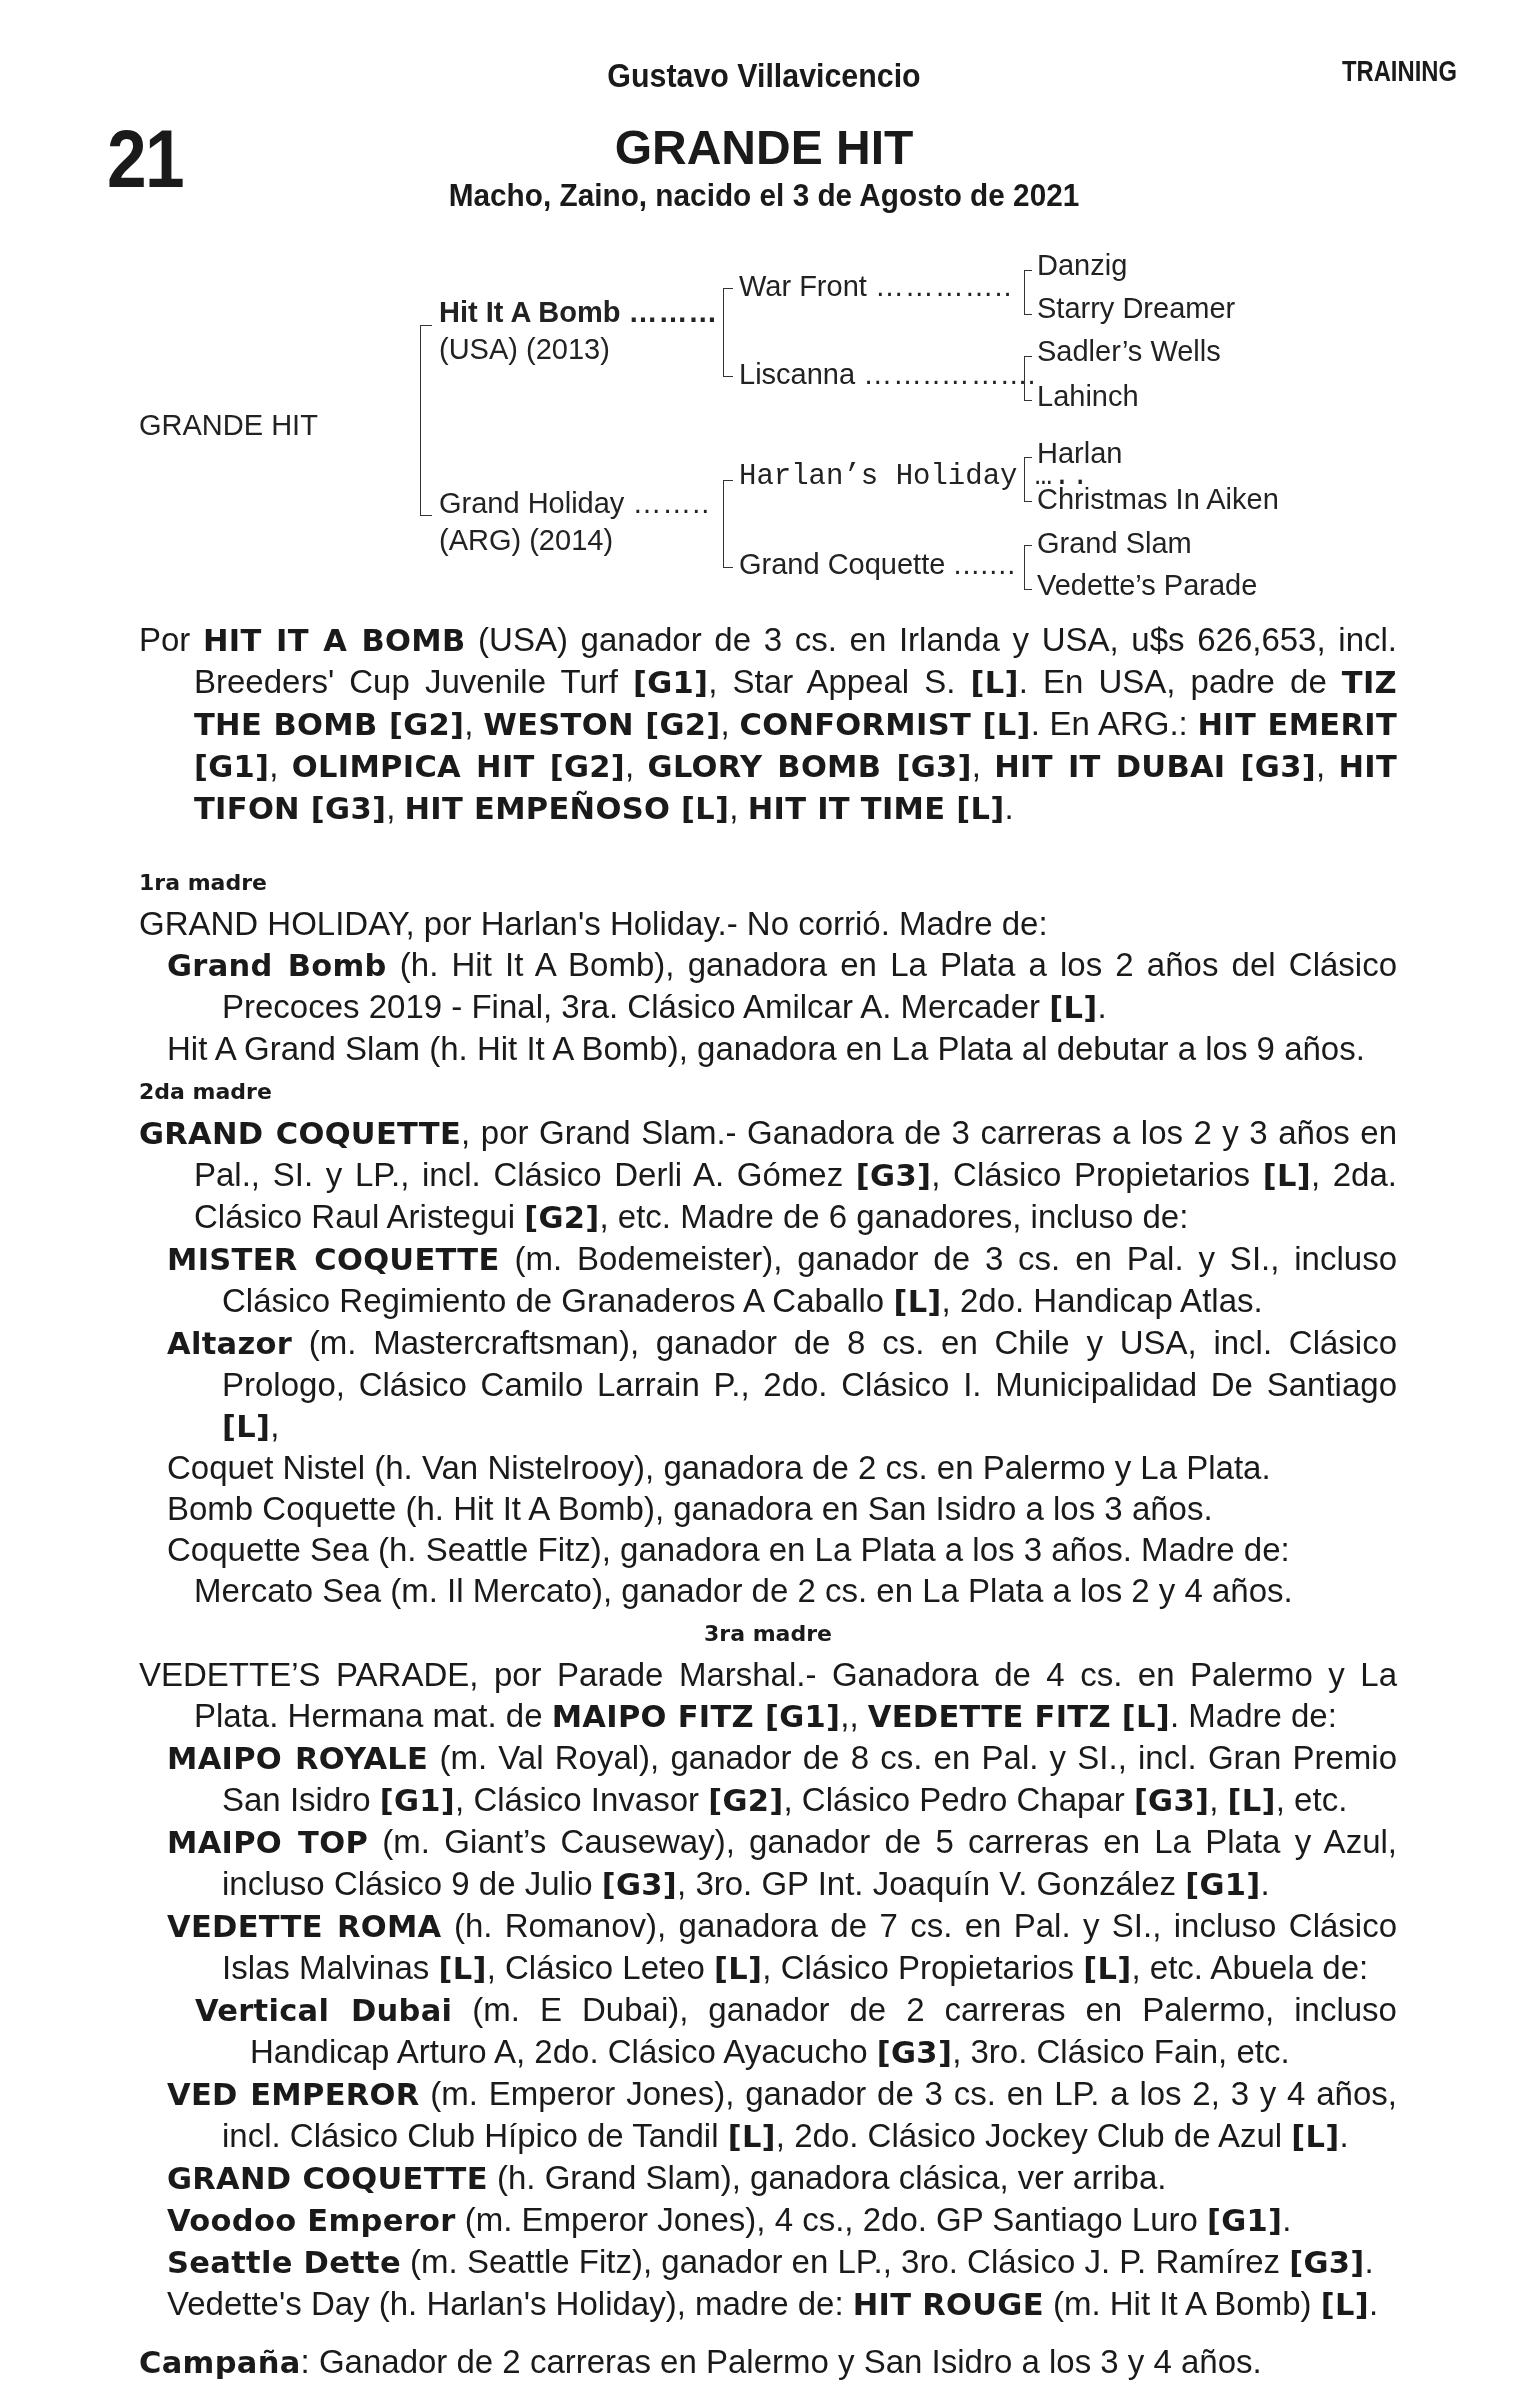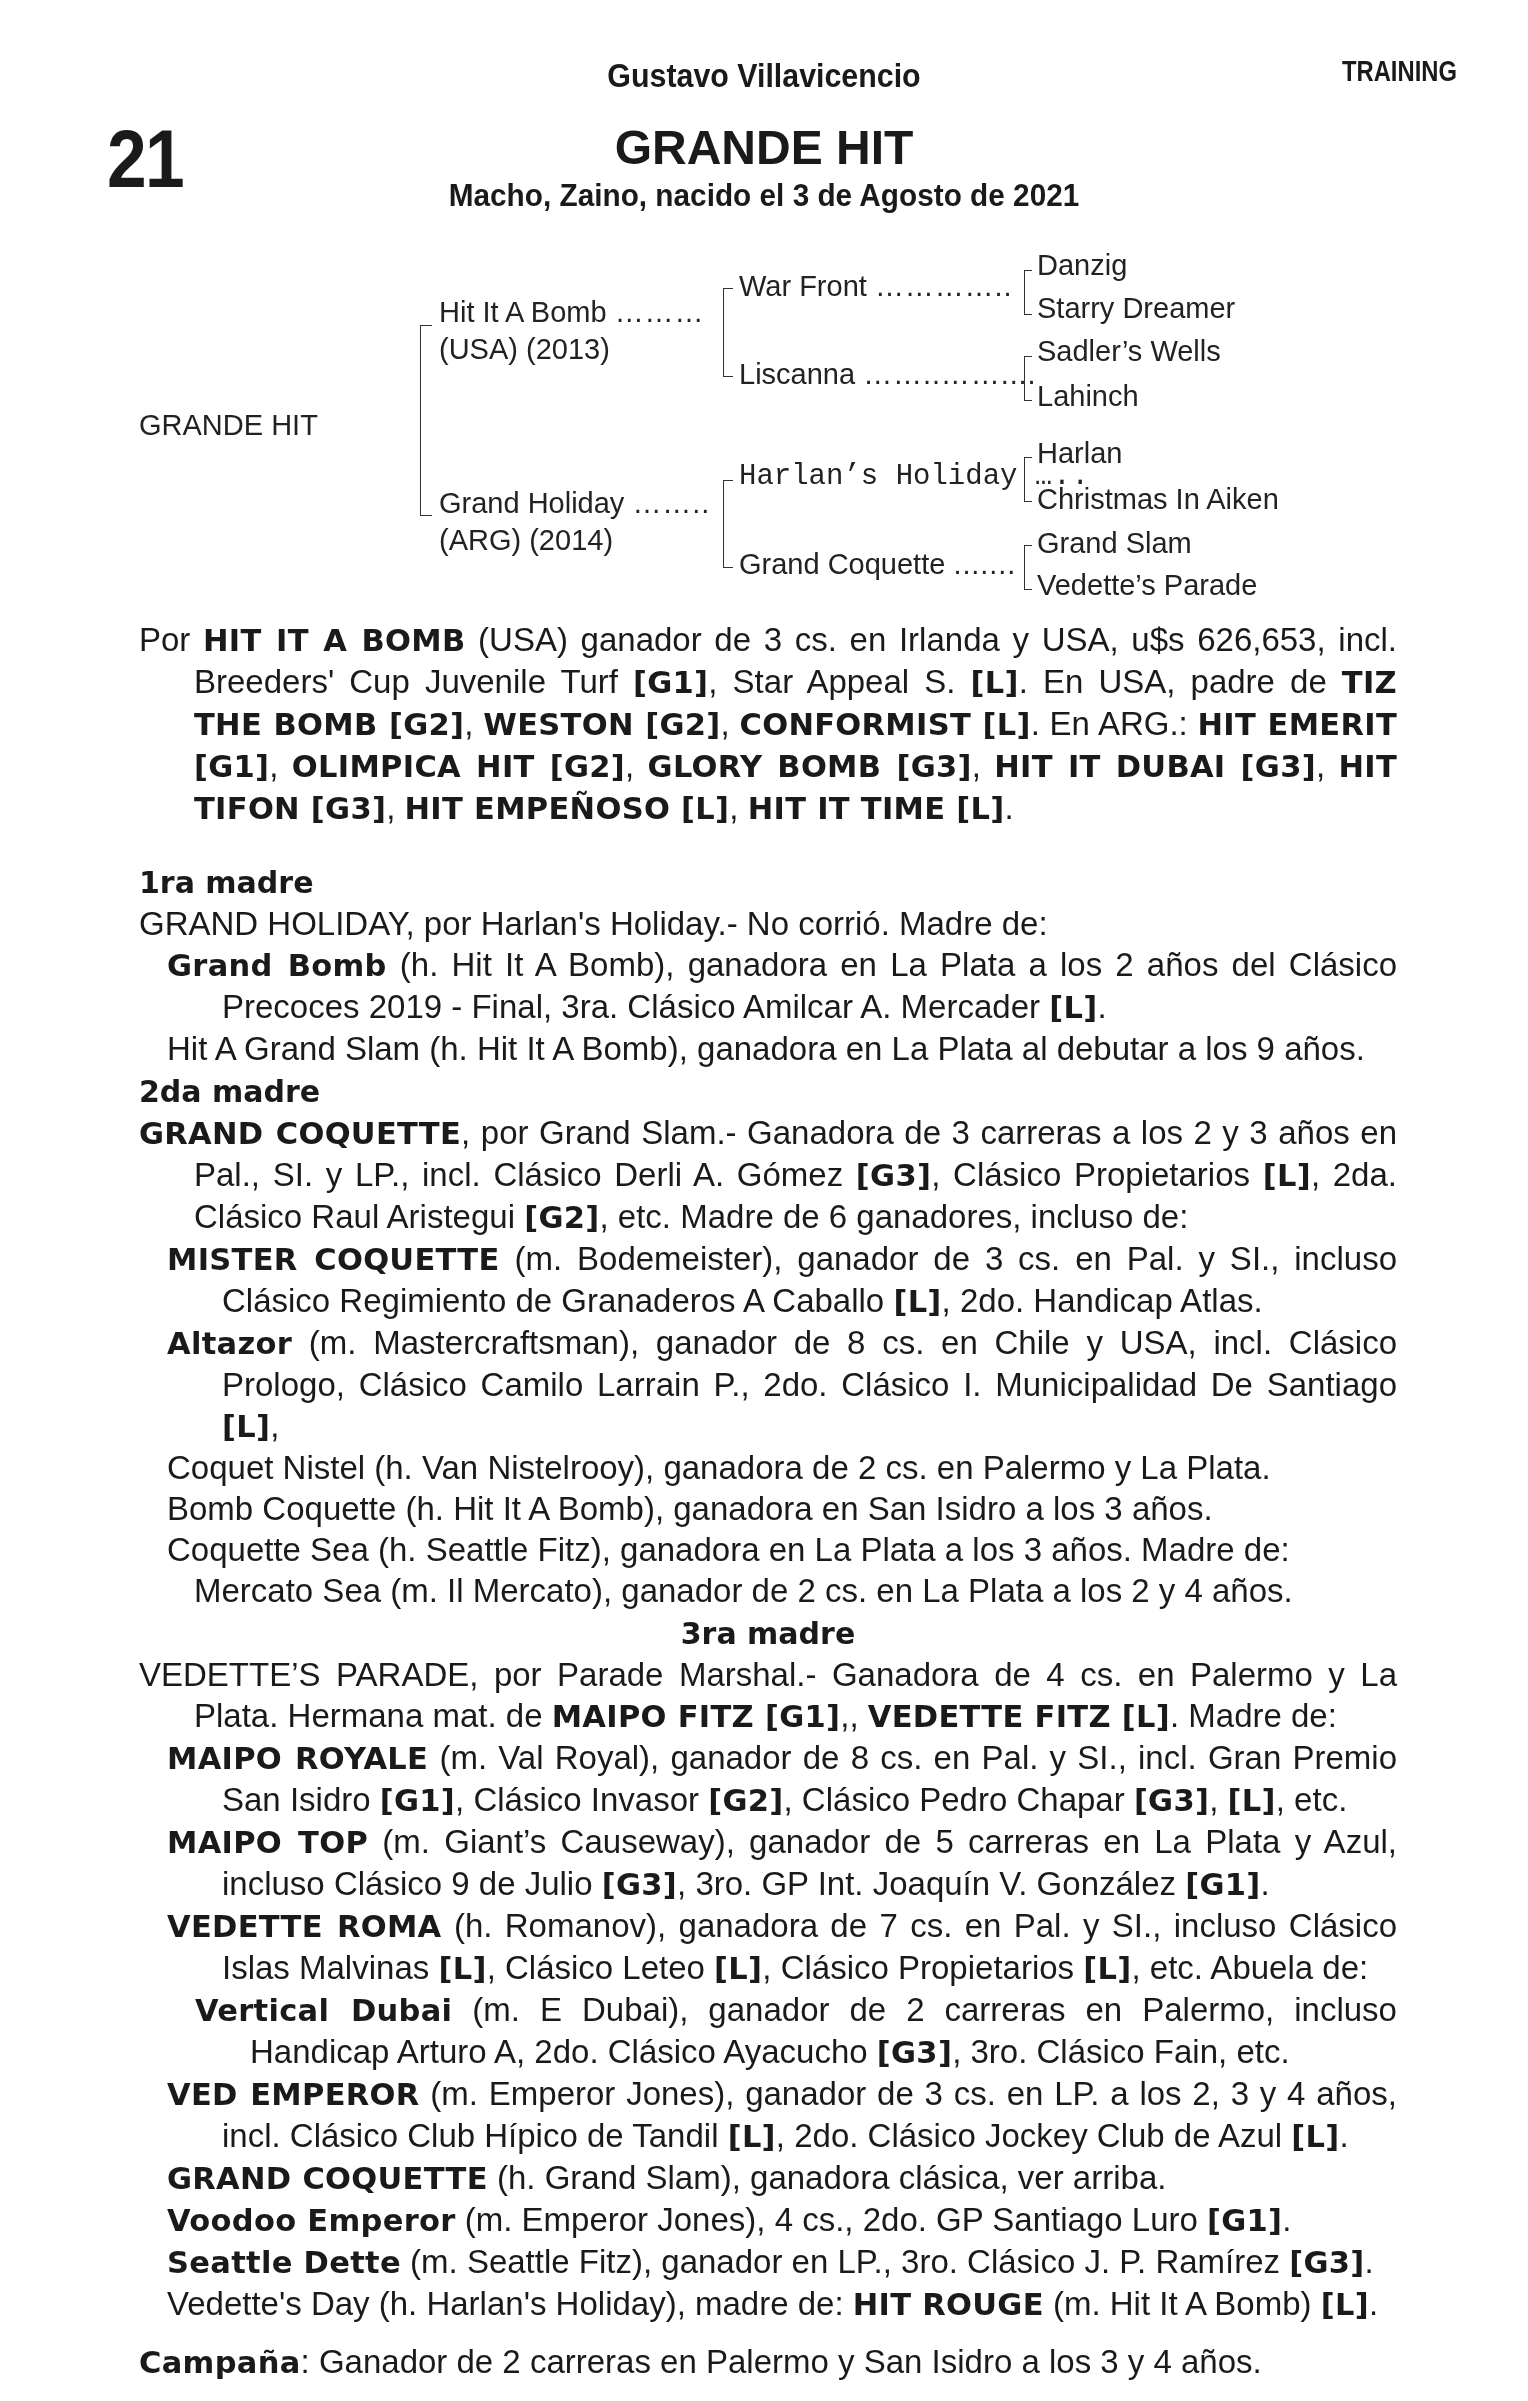--- a/index.html
+++ b/index.html
@@ -20,38 +20,38 @@
 
   
   .body { position:absolute; left:139px; width:1258px; font-size:33px; line-height:41px; }
   .body p { margin:0; text-align:justify; text-align-last:left; }
   .body .b { font-family:"DejaVu Sans", sans-serif; font-weight:bold; font-size:30.5px; letter-spacing:0.3px; }
   .body .hang0 { padding-left:55px; text-indent:-55px; }
   .body .hang1 { padding-left:83px; text-indent:-55px; }
   .body .hang2 { padding-left:111px; text-indent:-55px; }
   .body .ind1 { padding-left:28px; }
   .body .ind2 { padding-left:55px; }
-  .body .section-title { font-family:"DejaVu Sans", sans-serif; font-weight:bold; font-size:30px; margin-top:13px; }
+  .body .section-title { font-family:"DejaVu Sans", sans-serif; font-weight:bold; font-size:22px; margin-top:13px; }
   .body .gap { height:20.3px; }
 </style>
 </head>
 <body>
 
 <div class="abs hdr-breeder">Gustavo Villavicencio</div>
 <div class="abs hdr-section">TRAINING</div>
 <div class="abs lot-number">21</div>
 <div class="abs horse-name">GRANDE HIT</div>
 <div class="abs horse-desc">Macho, Zaino, nacido el 3 de Agosto de 2021</div>
 
 <div>
   <div class="abs ped" style="left:139px;top:409px;">GRANDE HIT</div>
 
   <div class="br" style="left:420px;top:325px;width:11px;height:189px;border-bottom:1.8px solid #333;"></div>
 
-  <div class="abs ped" style="left:439px;top:296px;">
+  <div class="abs ped" style="left:439px;top:296px;font-weight:bold;">
     <span>Hit It A Bomb</span>
     <span class="dots">………</span>
   </div>
   <div class="abs ped" style="left:439px;top:333px;">(USA) (2013)</div>
 
   <div class="abs ped" style="left:439px;top:487px;text-align:center;">
     <span>Grand Holiday</span>
     <span class="dots">……..</span>
   </div>
   <div class="abs ped" style="left:439px;top:524px;">(ARG) (2014)</div>

